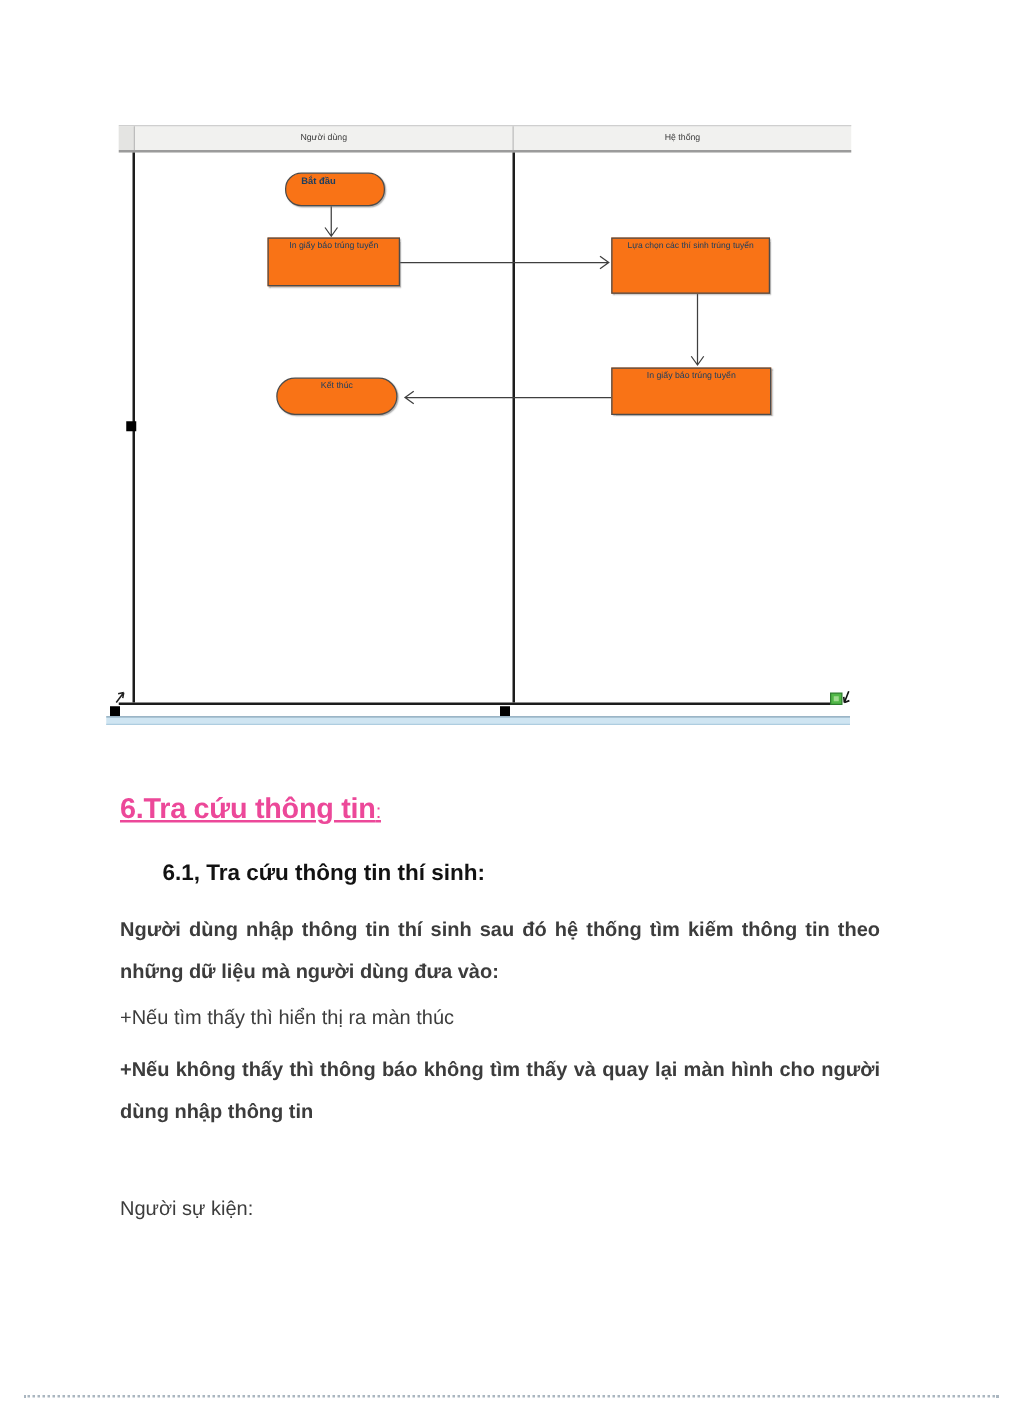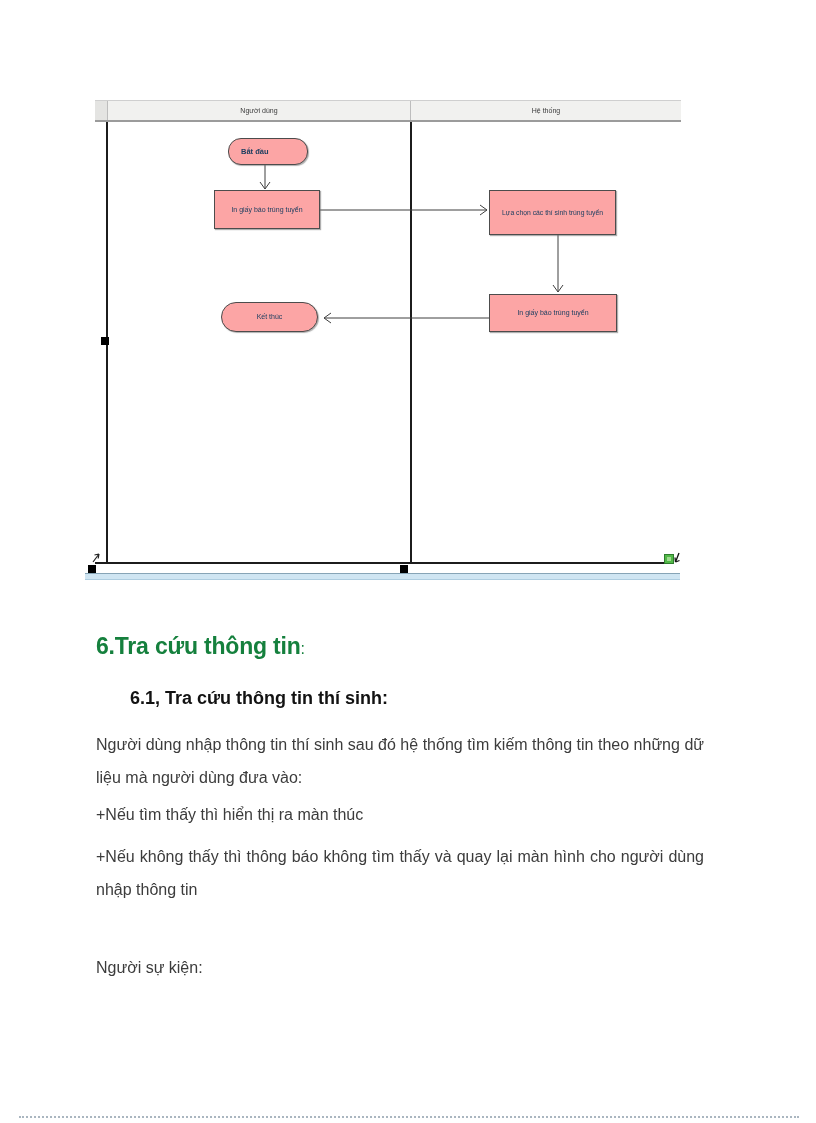--- a/index.html
+++ b/index.html
@@ -13,45 +13,45 @@
     background:#f1f1ef;border-top:1px solid #cfcfcf;border-bottom:2px solid #9b9b9b;box-sizing:border-box;}
   .corner-cell{width:13px;background:#e4e4e2;border-right:1px solid #bdbdbd;box-sizing:border-box;}
   .lane-header{display:flex;align-items:center;justify-content:center;
     font-size:7px;color:#3a3a3a;box-sizing:border-box;}
   .lane-header.first{width:302px;}
   .lane-header.second{flex:1;border-left:1px solid #bdbdbd;}
   .vline{position:absolute;width:2px;top:22px;height:440px;background:#1c1c1c;}
   .vline.left{left:11px;}
   .vline.mid{left:315px;}
   .hline-bottom{position:absolute;left:0;top:462px;width:571px;height:2px;background:#1c1c1c;}
-  .node{position:absolute;box-sizing:border-box;background:#fca5a5;border:1px solid #4c4c4c;
-    color:#1c3e60;display:flex;align-items:center;justify-content:center;text-align:center;
+  .node{position:absolute;box-sizing:border-box;background:#f97316;border:1px solid #4c4c4c;
+    color:#1c3e60;display:flex;justify-content:center;text-align:center;
     font-size:7px;line-height:8px;box-shadow:1px 1px 1px rgba(110,110,110,.55);padding:2px;}
   .node.start{left:133px;top:38px;width:80px;height:27px;border-radius:13px;
     font-weight:bold;justify-content:flex-start;padding-left:12px;font-size:7.5px;}
   .node.act-print-user{left:119px;top:90px;width:106px;height:39px;}
   .node.act-select{left:394px;top:90px;width:127px;height:45px;font-size:6.8px;}
   .node.act-print-sys{left:394px;top:194px;width:128px;height:38px;}
   .node.end{left:126px;top:202px;width:97px;height:30px;border-radius:15px;}
   .edges{position:absolute;left:0;top:0;}
   
   .handle{position:absolute;width:8px;height:8px;background:#000;}
   .handle.left-mid{left:101px;top:337px;}
   .handle.bottom-left{left:88px;top:565px;}
   .handle.bottom-mid{left:400px;top:565px;}
   .pointer-icon{position:absolute;left:91px;top:552px;}
   .resize-icon{position:absolute;left:663px;top:550px;}
   .diagram-scrollbar{position:absolute;left:85px;top:573px;width:595px;height:7px;box-sizing:border-box;
     background:#cfe5f2;border-top:1px solid #86a4b6;border-bottom:1px solid #aecde0;}
   
-  .h1{position:absolute;left:96px;top:633px;font-size:23px;font-weight:bold;color:#15803d;letter-spacing:-0.2px;}
+  .h1{position:absolute;left:96px;top:633px;font-size:23px;font-weight:bold;color:#ec4899;letter-spacing:-0.2px;text-decoration:underline;}
   .h1 .colon{font-size:16px;font-weight:400;}
   .h2{position:absolute;left:96px;top:688px;font-size:18px;font-weight:bold;color:#121212;margin-left:34px;}
   .para{position:absolute;left:96px;width:608px;font-size:16px;line-height:33px;color:#3c3c3c;}
-  .para.justified{text-align:justify;}
+  .para.justified{text-align:justify;font-weight:bold;}
   .p1{top:728px;}
   .p2{top:798px;}
   .p3{top:840px;}
   .p4{top:951px;}
   .page-bottom-dots{position:absolute;left:19px;top:1116px;width:780px;height:0;
     border-top:2px dotted #aab6c0;}
 </style>
 </head>
 <body>
 

